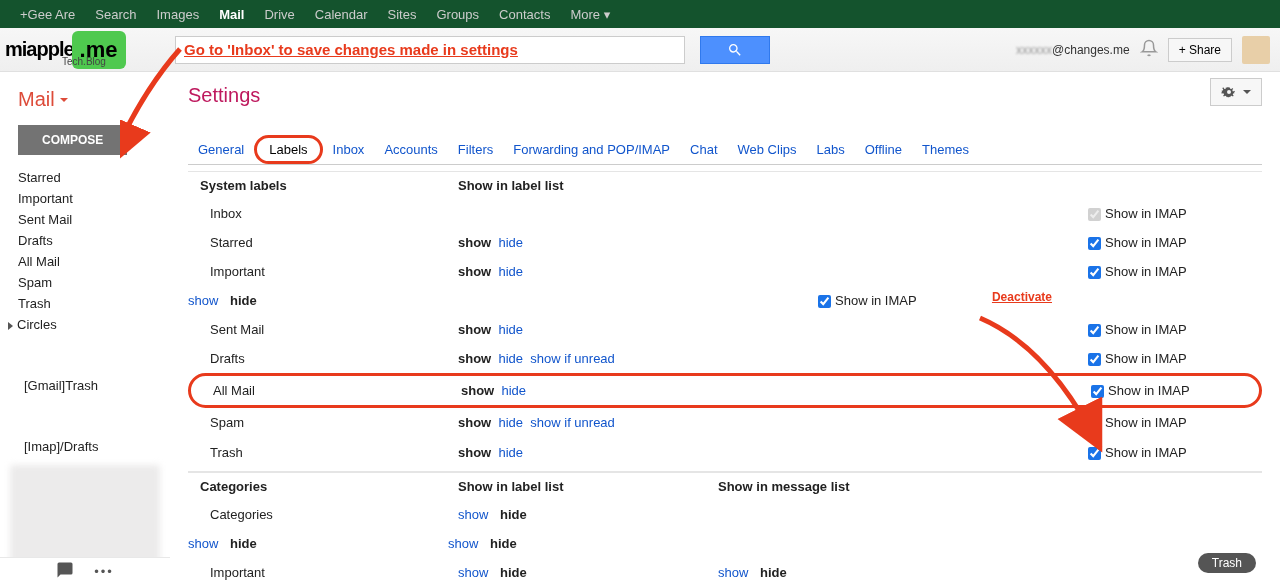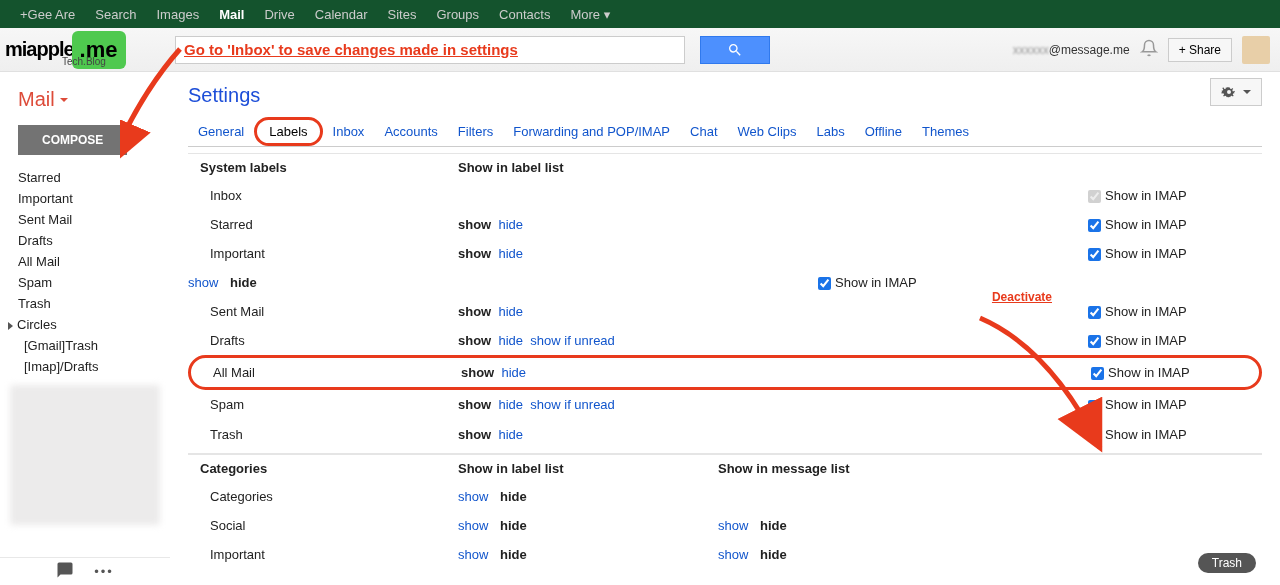--- a/index.html
+++ b/index.html
@@ -32,28 +32,28 @@
     
     .body { display: flex; height: calc(585px - 28px - 44px); }
     
     
     .sidebar { width: 170px; padding: 10px 10px; }
     .mail-label { color: #dd4b39; font-size: 20px; display: flex; align-items: center; gap: 5px; padding: 6px 8px 14px; cursor: pointer; }
     .mail-label .caret { border-top: 4px solid #dd4b39; border-left: 4px solid transparent; border-right: 4px solid transparent; display: inline-block; }
     .compose { background: #737373; color: #fff; font-weight: bold; font-size: 12px; border: none; padding: 8px 24px; margin: 0 8px 12px; cursor: pointer; }
     .sb-item { padding: 3px 8px; font-size: 13px; cursor: pointer; }
     .sb-item.bold { font-weight: bold; }
-    .sb-sub { padding-left: 14px; }
+    .sb-sub { padding-left: 14px; margin-top: 40px; }
     .sb-blur { filter: blur(3px); background: #ecebeb; height: 140px; margin-top: 8px; border-radius: 3px; }
     .sb-footer { position: absolute; bottom: 0; left: 0; width: 170px; height: 28px; border-top: 1px solid #e8e8e8; display: flex; align-items: center; justify-content: center; gap: 20px; color: #555; background: #fff; }
     .sb-circ-caret { display: inline-block; border-left: 5px solid #555; border-top: 4px solid transparent; border-bottom: 4px solid transparent; margin-right: 4px; margin-left: -10px; vertical-align: middle; }
     
     
     .main { flex: 1; padding: 12px 18px; overflow: hidden; position: relative; }
-    .settings-title { font-size: 20px; color: #1d4ed8; margin-bottom: 10px; }
+    .settings-title { font-size: 20px; color: #be185d; margin-bottom: 28px; }
     .gear-btn { position: absolute; right: 18px; top: 6px; border: 1px solid #ccc; background: #f7f7f7; padding: 5px 10px; display: flex; align-items: center; gap: 6px; cursor: pointer; }
     .gear-caret { border-top: 4px solid #555; border-left: 4px solid transparent; border-right: 4px solid transparent; display: inline-block; }
     
     .tabs { border-bottom: 1px solid #ccc; padding-bottom: 0; margin-bottom: 6px; }
     .tabs a { color: #1155cc; font-weight: normal; font-size: 13px; text-decoration: none; padding: 6px 10px; display: inline-block; cursor: pointer; }
     .tabs a.active { color: #000; border: 3px solid #e83a1c; border-radius: 16px; padding: 4px 12px; }
     
     .section { display: flex; padding: 6px 0; font-size: 13px; }
     .section.head { font-weight: bold; border-top: 1px solid #e5e5e5; padding-top: 6px; }
     .col1 { width: 270px; padding-left: 12px; }
@@ -103,21 +103,21 @@
   <span class="logo-sub">Tech.Blog</span>
   <div class="searchbox">
     <span class="search-anno">Go to 'Inbox' to save changes made in settings</span>
   </div>
   <button class="searchbtn">
     <svg viewBox="0 0 24 24">
         <path d="M15.5 14h-.79l-.28-.27A6.471 6.471 0 0016 9.5 6.5 6.5 0 109.5 16c1.61 0 3.09-.59 4.23-1.57l.27.28v.79l5 5L20.49 19l-5-5zm-6 0C7.01 14 5 11.99 5 9.5S7.01 5 9.5 5 14 7.01 14 9.5 11.99 14 9.5 14z"></path>
       </svg>
   </button>
   <div class="header-right">
-    <span><span class="blur-email">xxxxxx</span><span class="email-suf">@message.me</span></span>
+    <span><span class="blur-email">xxxxxx</span><span class="email-suf">@changes.me</span></span>
     <span class="bell">
       <svg width="18" height="18" viewBox="0 0 24 24" fill="none" stroke="#999" stroke-width="2">
           <path d="M18 8a6 6 0 00-12 0c0 7-3 9-3 9h18s-3-2-3-9M13.7 21a2 2 0 01-3.4 0"></path>
         </svg>
     </span>
     <button class="sharebtn">+ Share</button>
     <div class="avatar"></div>
   </div>
 </div>
 
@@ -231,21 +231,20 @@
       <div class="col2">Show in label list</div>
       <div class="col3">Show in message list</div>
     </div>
     <div id="catrows">
         <div class="lbl-row">
           <div class="col1">Categories</div>
           <div class="col2"><span class="showlink">show</span>&nbsp;<span class="hidebold">hide</span></div>
           <div class="col3"></div>
         </div>
         <div class="lbl-row">
-          <div class="col1">Social</div>
           <div class="col2"><span class="showlink">show</span>&nbsp;<span class="hidebold">hide</span></div>
           <div class="col3"><span class="showlink">show</span>&nbsp;<span class="hidebold">hide</span></div>
         </div>
         <div class="lbl-row">
           <div class="col1">Important</div>
           <div class="col2"><span class="showlink">show</span>&nbsp;<span class="hidebold">hide</span></div>
           <div class="col3"><span class="showlink">show</span>&nbsp;<span class="hidebold">hide</span></div>
         </div>
       </div>
 

